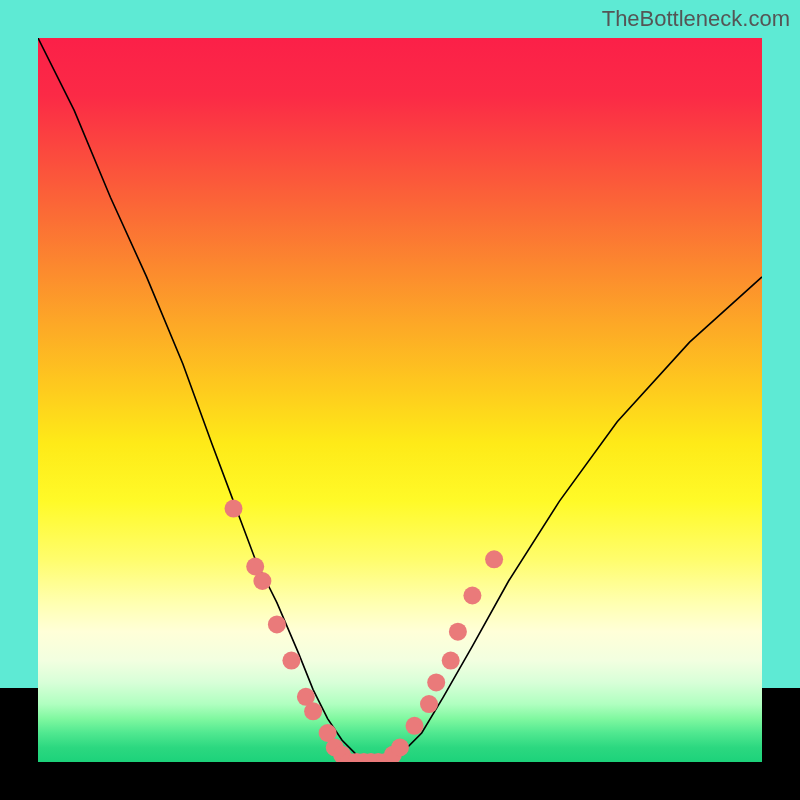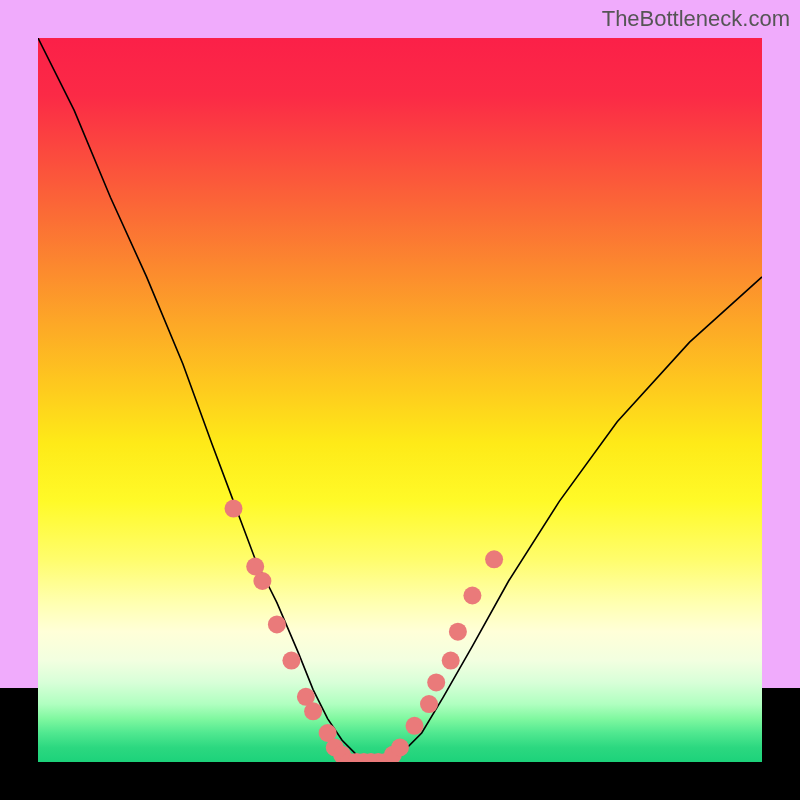--- a/index.html
+++ b/index.html
@@ -1,21 +1,21 @@
 <!DOCTYPE html>
 <html><head>
 <meta charset="utf-8">
 <style>
   * { margin: 0; padding: 0; box-sizing: border-box; }
   html, body { width: 800px; height: 800px; overflow: hidden; background: #000; }
   .chart-container {
     position: relative;
     width: 800px;
     height: 688px;
-    background: #f0abfc;
+    background: #5eead4;
   }
   .watermark {
     position: absolute;
     top: 6px;
     right: 10px;
     font-family: Arial, Helvetica, sans-serif;
     font-size: 22px;
     font-weight: 500;
     color: #555;
     z-index: 10;

